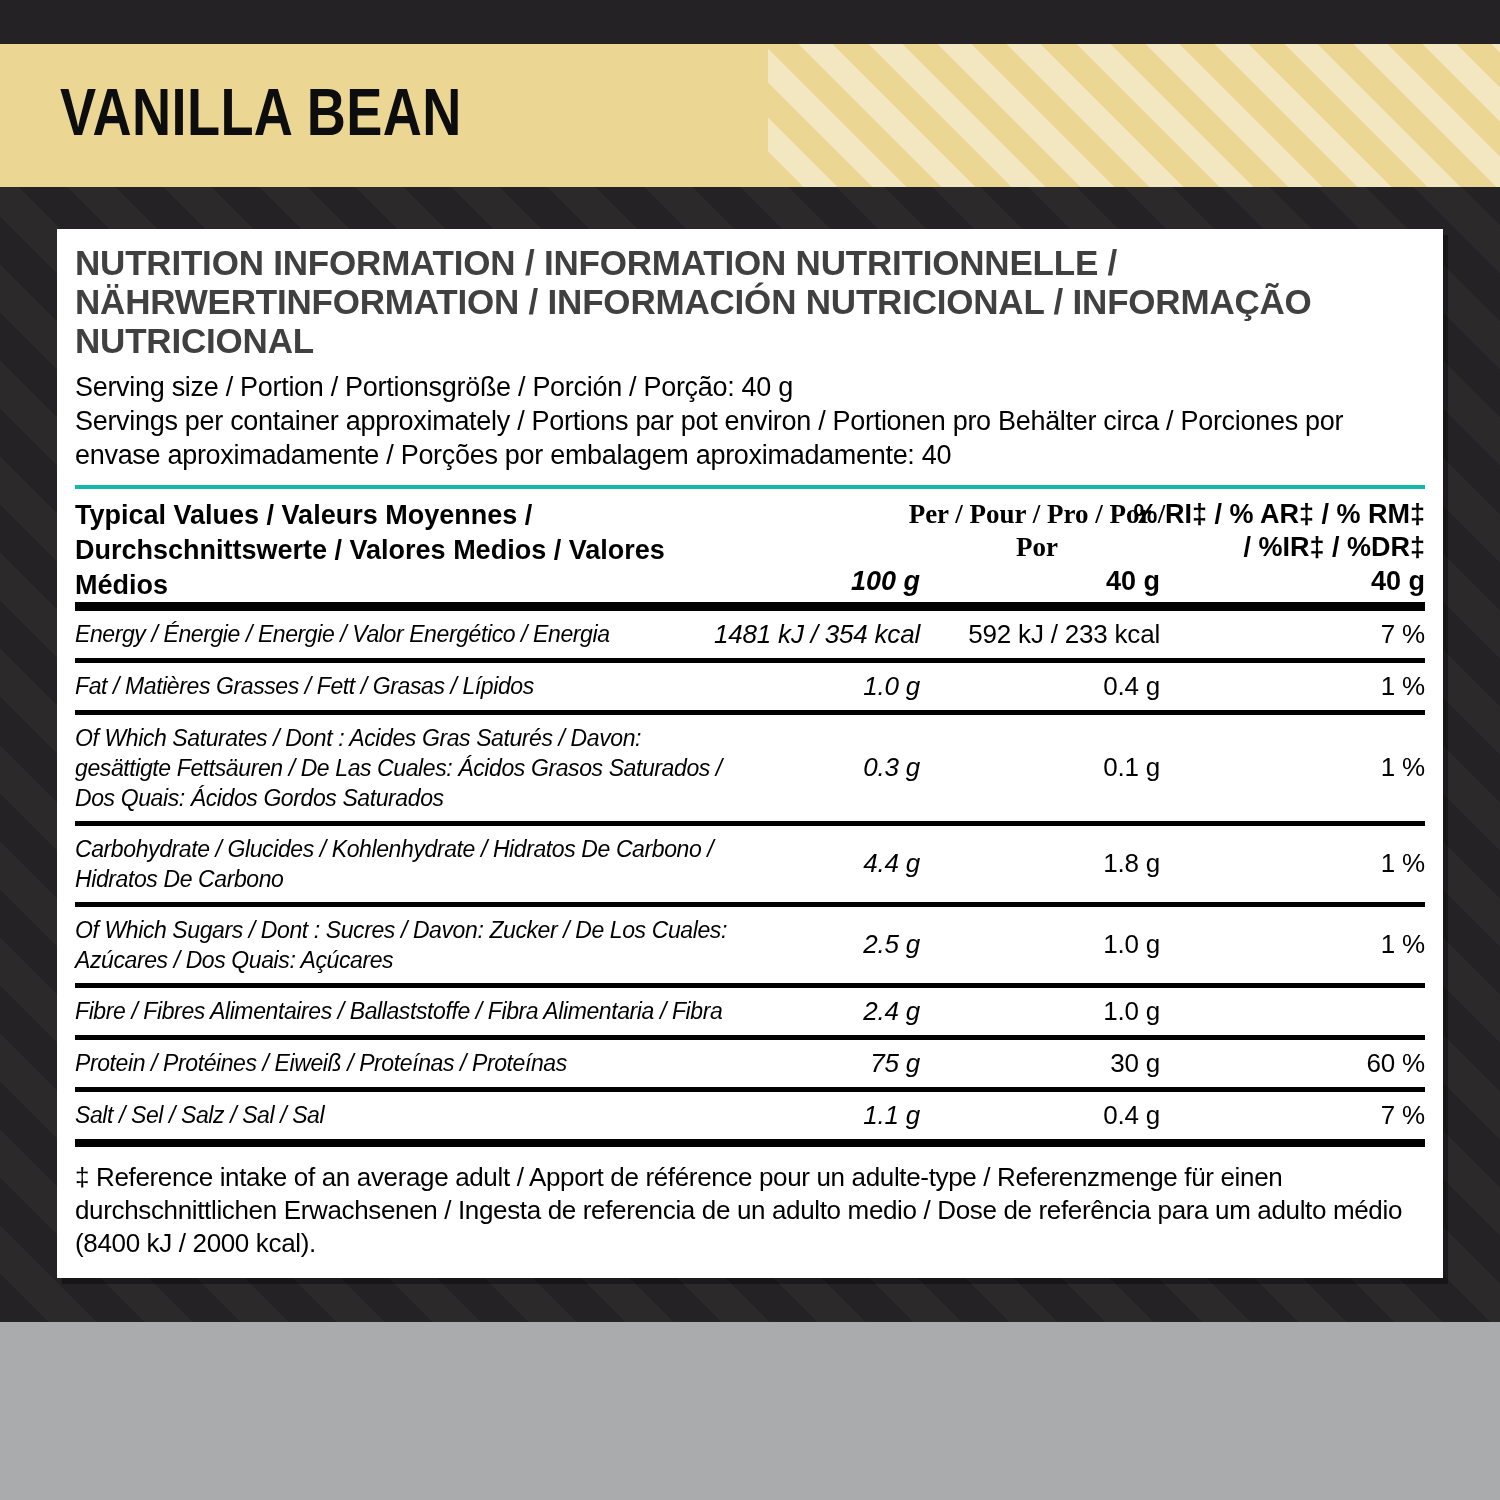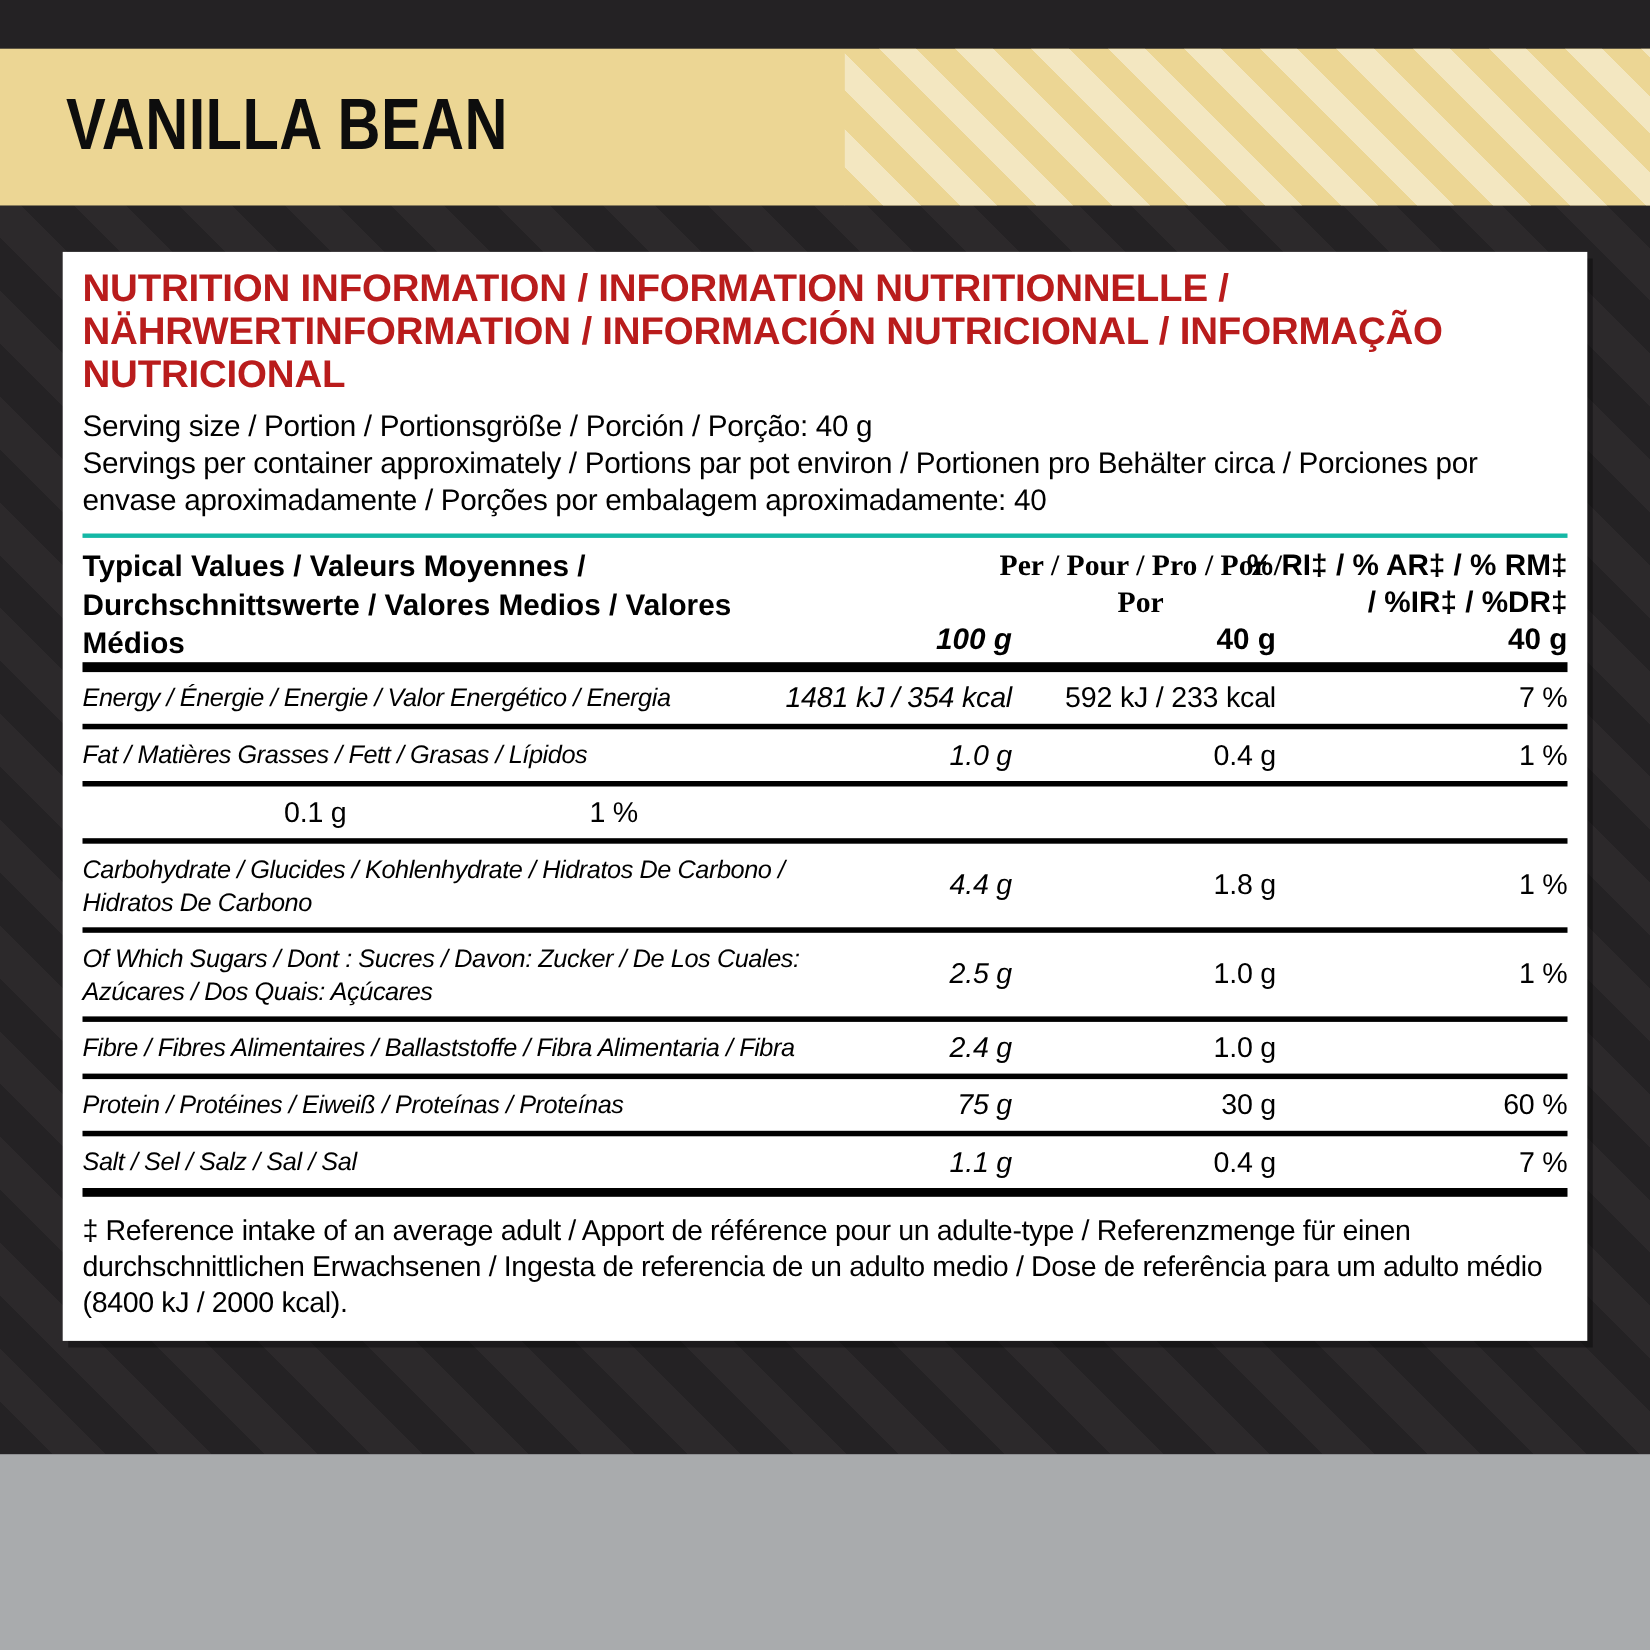--- a/index.html
+++ b/index.html
@@ -74,21 +74,21 @@
     background: #ffffff;
     padding: 14px 18px 18px 18px;
     box-shadow: 5px 6px 0 rgba(0,0,0,0.35);
   }
 
   .card-heading {
     font-size: 35px;
     font-weight: bold;
     line-height: 1.12;
     letter-spacing: -0.2px;
-    color: #b91c1c;
+    color: #404040;
   }
 
   .serving-block {
     margin-top: 9px;
     font-size: 27px;
     line-height: 34px;
     letter-spacing: -0.3px;
   }
 
   
@@ -222,20 +222,24 @@
           </div>
           <div class="trow">
             <div class="z1">
               <div class="row-label one-line">Fat / Matières Grasses / Fett / Grasas / Lípidos</div>
               <div class="cell-val">1.0 g</div>
             </div>
             <div class="z2">0.4 g</div>
             <div class="z3">1 %</div>
           </div>
           <div class="trow">
+            <div class="z1">
+              <div class="row-label wrap">Of Which Saturates / Dont : Acides Gras Saturés / Davon: gesättigte Fettsäuren / De Las Cuales: Ácidos Grasos Saturados / Dos Quais: Ácidos Gordos Saturados</div>
+              <div class="cell-val">0.3 g</div>
+            </div>
             <div class="z2">0.1 g</div>
             <div class="z3">1 %</div>
           </div>
           <div class="trow">
             <div class="z1">
               <div class="row-label wrap">Carbohydrate / Glucides / Kohlenhydrate / Hidratos De Carbono / Hidratos De Carbono</div>
               <div class="cell-val">4.4 g</div>
             </div>
             <div class="z2">1.8 g</div>
             <div class="z3">1 %</div>

